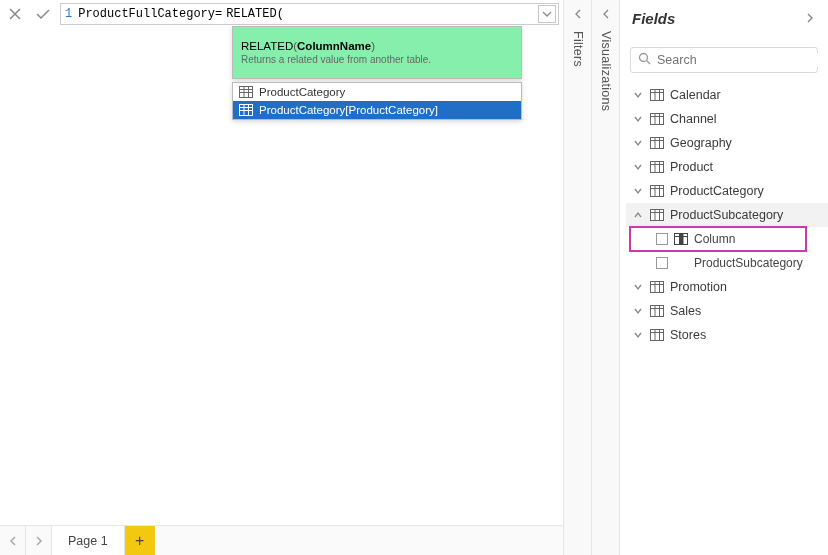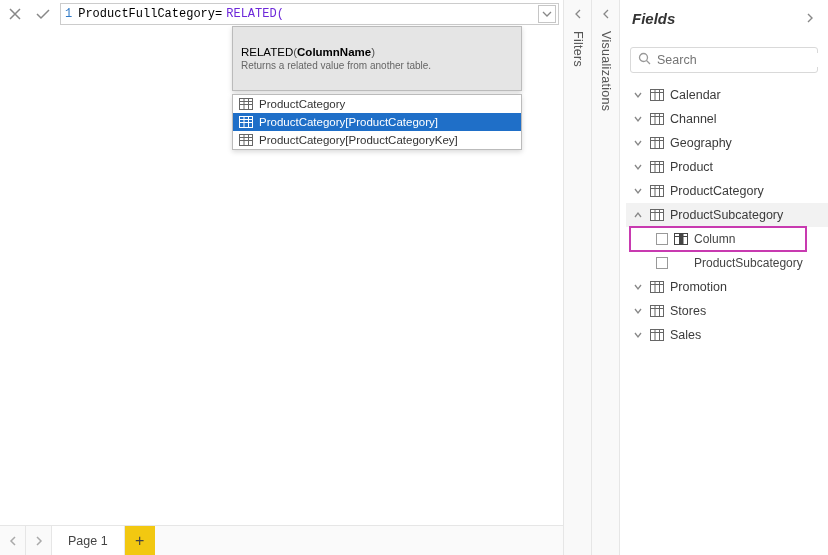--- a/index.html
+++ b/index.html
@@ -49,21 +49,21 @@
     height: 22px;
     padding: 0 4px;
     font-family: Consolas, "Courier New", monospace;
     font-size: 12px;
     gap: 4px;
     background: #fff;
     position: relative;
   }
   .line-num { color: #3079c6; margin-right: 2px; }
   .fx-plain { color: #000; }
-  .fx-func  { color: #6d28d9; }
+  .fx-func  { color: #000000; }
   .dropdown-arrow {
     position: absolute;
     right: 2px;
     top: 1px;
     width: 18px;
     height: 18px;
     border: 1px solid #c6c6c6;
     display: flex;
     align-items: center;
     justify-content: center;
@@ -71,24 +71,24 @@
   }
   
   .intellisense {
     position: absolute;
     top: 26px;
     left: 232px;
     width: 290px;
     z-index: 20;
   }
   .tip-box {
-    background: #e5e5e5;
+    background: #86efac;
     border: 1px solid #bbb;
     box-shadow: 0 2px 5px rgba(0,0,0,.15);
-    padding: 19px 8px;
+    padding: 13px 8px;
     font-size: 11.5px;
     color: #505050;
     margin-bottom: 3px;
   }
   .tip-sig { color: #555; margin-bottom: 2px; }
   .tip-sig .fname { color: #000; }
   .tip-sig .param { font-weight: 700; color: #000; }
   .tip-desc { font-size: 10px; color: #666; }
   .suggest {
     background: #fff;
@@ -306,32 +306,20 @@
             <svg width="14" height="12" viewBox="0 0 14 12">
                 <rect x="0.5" y="0.5" width="13" height="11" stroke="#fff" fill="none"></rect>
                 <line x1="0.5" y1="3.5" x2="13.5" y2="3.5" stroke="#fff"></line>
                 <line x1="0.5" y1="6.5" x2="13.5" y2="6.5" stroke="#fff"></line>
                 <line x1="5" y1="0.5" x2="5" y2="11.5" stroke="#fff"></line>
                 <line x1="9.5" y1="0.5" x2="9.5" y2="11.5" stroke="#fff"></line>
               </svg>
           </span>
           <span>ProductCategory[ProductCategory]</span>
         </div>
-        <div class="suggest-item">
-          <span class="tbl-icon">
-            <svg width="14" height="12" viewBox="0 0 14 12">
-                <rect x="0.5" y="0.5" width="13" height="11" stroke="#666" fill="#fff"></rect>
-                <line x1="0.5" y1="3.5" x2="13.5" y2="3.5" stroke="#666"></line>
-                <line x1="0.5" y1="6.5" x2="13.5" y2="6.5" stroke="#666"></line>
-                <line x1="5" y1="0.5" x2="5" y2="11.5" stroke="#666"></line>
-                <line x1="9.5" y1="0.5" x2="9.5" y2="11.5" stroke="#666"></line>
-              </svg>
-          </span>
-          <span>ProductCategory[ProductCategoryKey]</span>
-        </div>
       </div>
     </div>
 
     <div class="page-tabs">
       <div class="nav-btn">
         <svg width="8" height="10" viewBox="0 0 8 10">
             <path d="M6 1 L2 5 L6 9" stroke="#aaa" stroke-width="1.5" fill="none"></path>
           </svg>
       </div>
       <div class="nav-btn">
@@ -517,33 +505,33 @@
             </svg>
           </span>
         <span class="tbl-icon-small">
             <svg width="14" height="12" viewBox="0 0 14 12">
               <rect x="0.5" y="0.5" width="13" height="11" stroke="#666" fill="#fff"></rect>
               <line x1="0.5" y1="3.5" x2="13.5" y2="3.5" stroke="#666"></line>
               <line x1="5" y1="0.5" x2="5" y2="11.5" stroke="#666"></line>
               <line x1="9.5" y1="0.5" x2="9.5" y2="11.5" stroke="#666"></line>
             </svg>
           </span>
+        <span>Sales</span>
+      </div>
+      <div class="tnode">
+        <span class="caret">
+            <svg width="10" height="10" viewBox="0 0 10 10">
+              <path d="M2 3 L5 7 L8 3" stroke="#888" fill="none" stroke-width="1.3"></path>
+            </svg>
+          </span>
+        <span class="tbl-icon-small">
+            <svg width="14" height="12" viewBox="0 0 14 12">
+              <rect x="0.5" y="0.5" width="13" height="11" stroke="#666" fill="#fff"></rect>
+              <line x1="0.5" y1="3.5" x2="13.5" y2="3.5" stroke="#666"></line>
+              <line x1="5" y1="0.5" x2="5" y2="11.5" stroke="#666"></line>
+              <line x1="9.5" y1="0.5" x2="9.5" y2="11.5" stroke="#666"></line>
+            </svg>
+          </span>
         <span>Stores</span>
-      </div>
-      <div class="tnode">
-        <span class="caret">
-            <svg width="10" height="10" viewBox="0 0 10 10">
-              <path d="M2 3 L5 7 L8 3" stroke="#888" fill="none" stroke-width="1.3"></path>
-            </svg>
-          </span>
-        <span class="tbl-icon-small">
-            <svg width="14" height="12" viewBox="0 0 14 12">
-              <rect x="0.5" y="0.5" width="13" height="11" stroke="#666" fill="#fff"></rect>
-              <line x1="0.5" y1="3.5" x2="13.5" y2="3.5" stroke="#666"></line>
-              <line x1="5" y1="0.5" x2="5" y2="11.5" stroke="#666"></line>
-              <line x1="9.5" y1="0.5" x2="9.5" y2="11.5" stroke="#666"></line>
-            </svg>
-          </span>
-        <span>Sales</span>
       </div>
     </div>
   </div>
 </div>
 
 </body></html>

